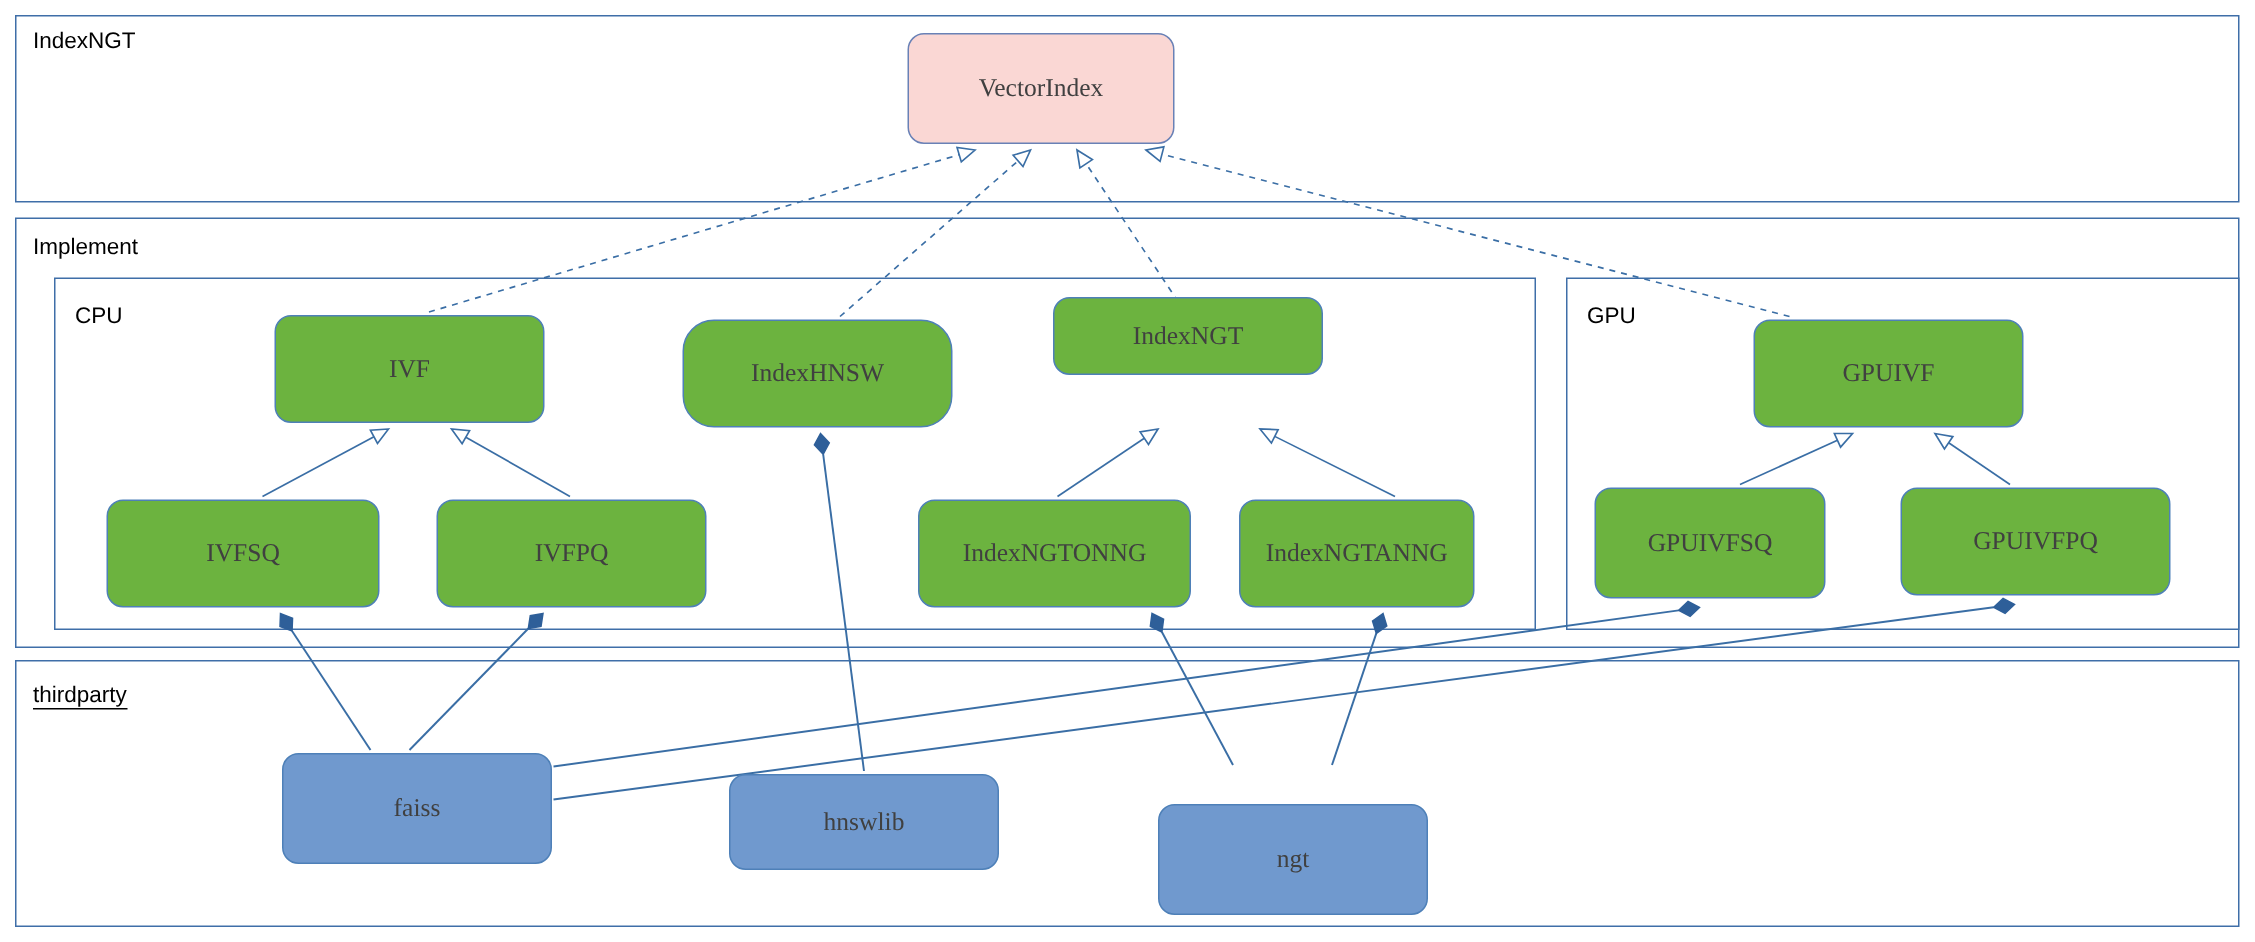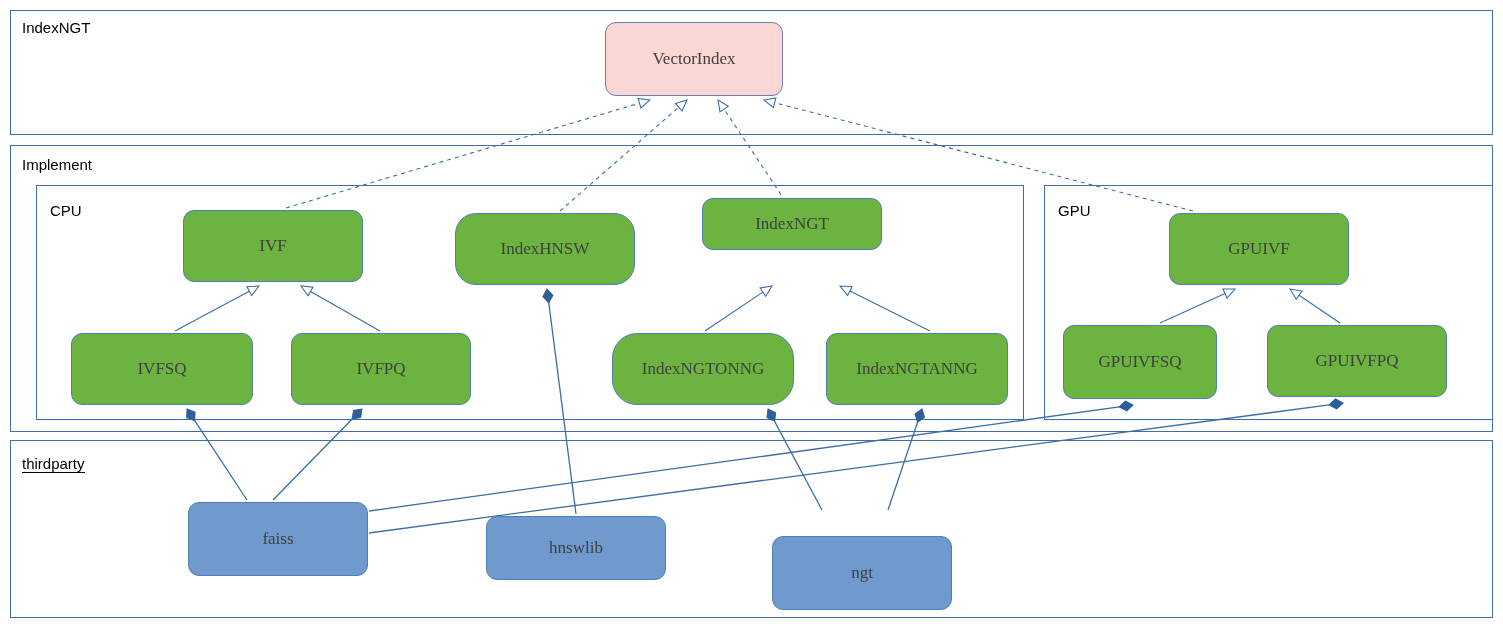--- a/index.html
+++ b/index.html
@@ -188,24 +188,24 @@
       </div>
       <div class="node impl" style="left: 1169px; top: 213px; width: 180px; height: 72px;">
         <span>GPUIVF</span>
       </div>
       <div class="node impl" style="left: 71px; top: 333px; width: 182px; height: 72px;">
         <span>IVFSQ</span>
       </div>
       <div class="node impl" style="left: 291px; top: 333px; width: 180px; height: 72px;">
         <span>IVFPQ</span>
       </div>
-      <div class="node impl" style="left: 612px; top: 333px; width: 182px; height: 72px; border-radius: 25px;">
+      <div class="node impl" style="left: 612px; top: 333px; width: 182px; height: 72px;">
         <span>IndexNGTONNG</span>
       </div>
-      <div class="node impl" style="left: 826px; top: 333px; width: 182px; height: 72px;">
+      <div class="node impl" style="left: 826px; top: 333px; width: 157px; height: 72px;">
         <span>IndexNGTANNG</span>
       </div>
       <div class="node impl" style="left: 1063px; top: 325px; width: 154px; height: 74px;">
         <span>GPUIVFSQ</span>
       </div>
       <div class="node impl" style="left: 1267px; top: 325px; width: 180px; height: 72px;">
         <span>GPUIVFPQ</span>
       </div>
       <div class="node third" style="left: 188px; top: 502px; width: 180px; height: 74px;">
         <span>faiss</span>

